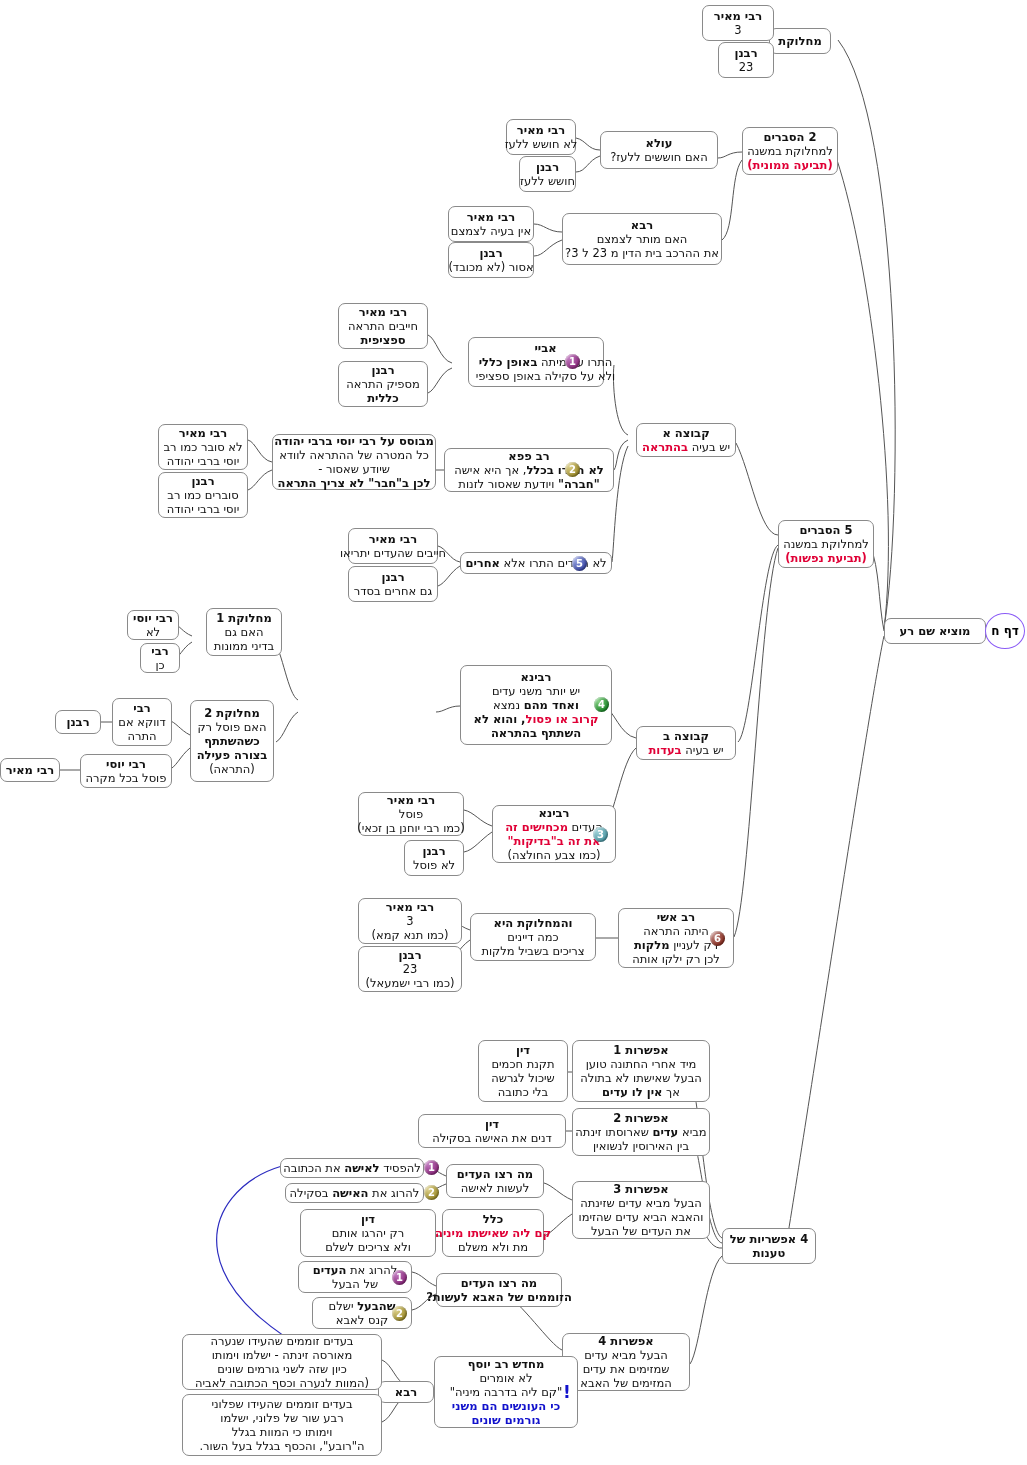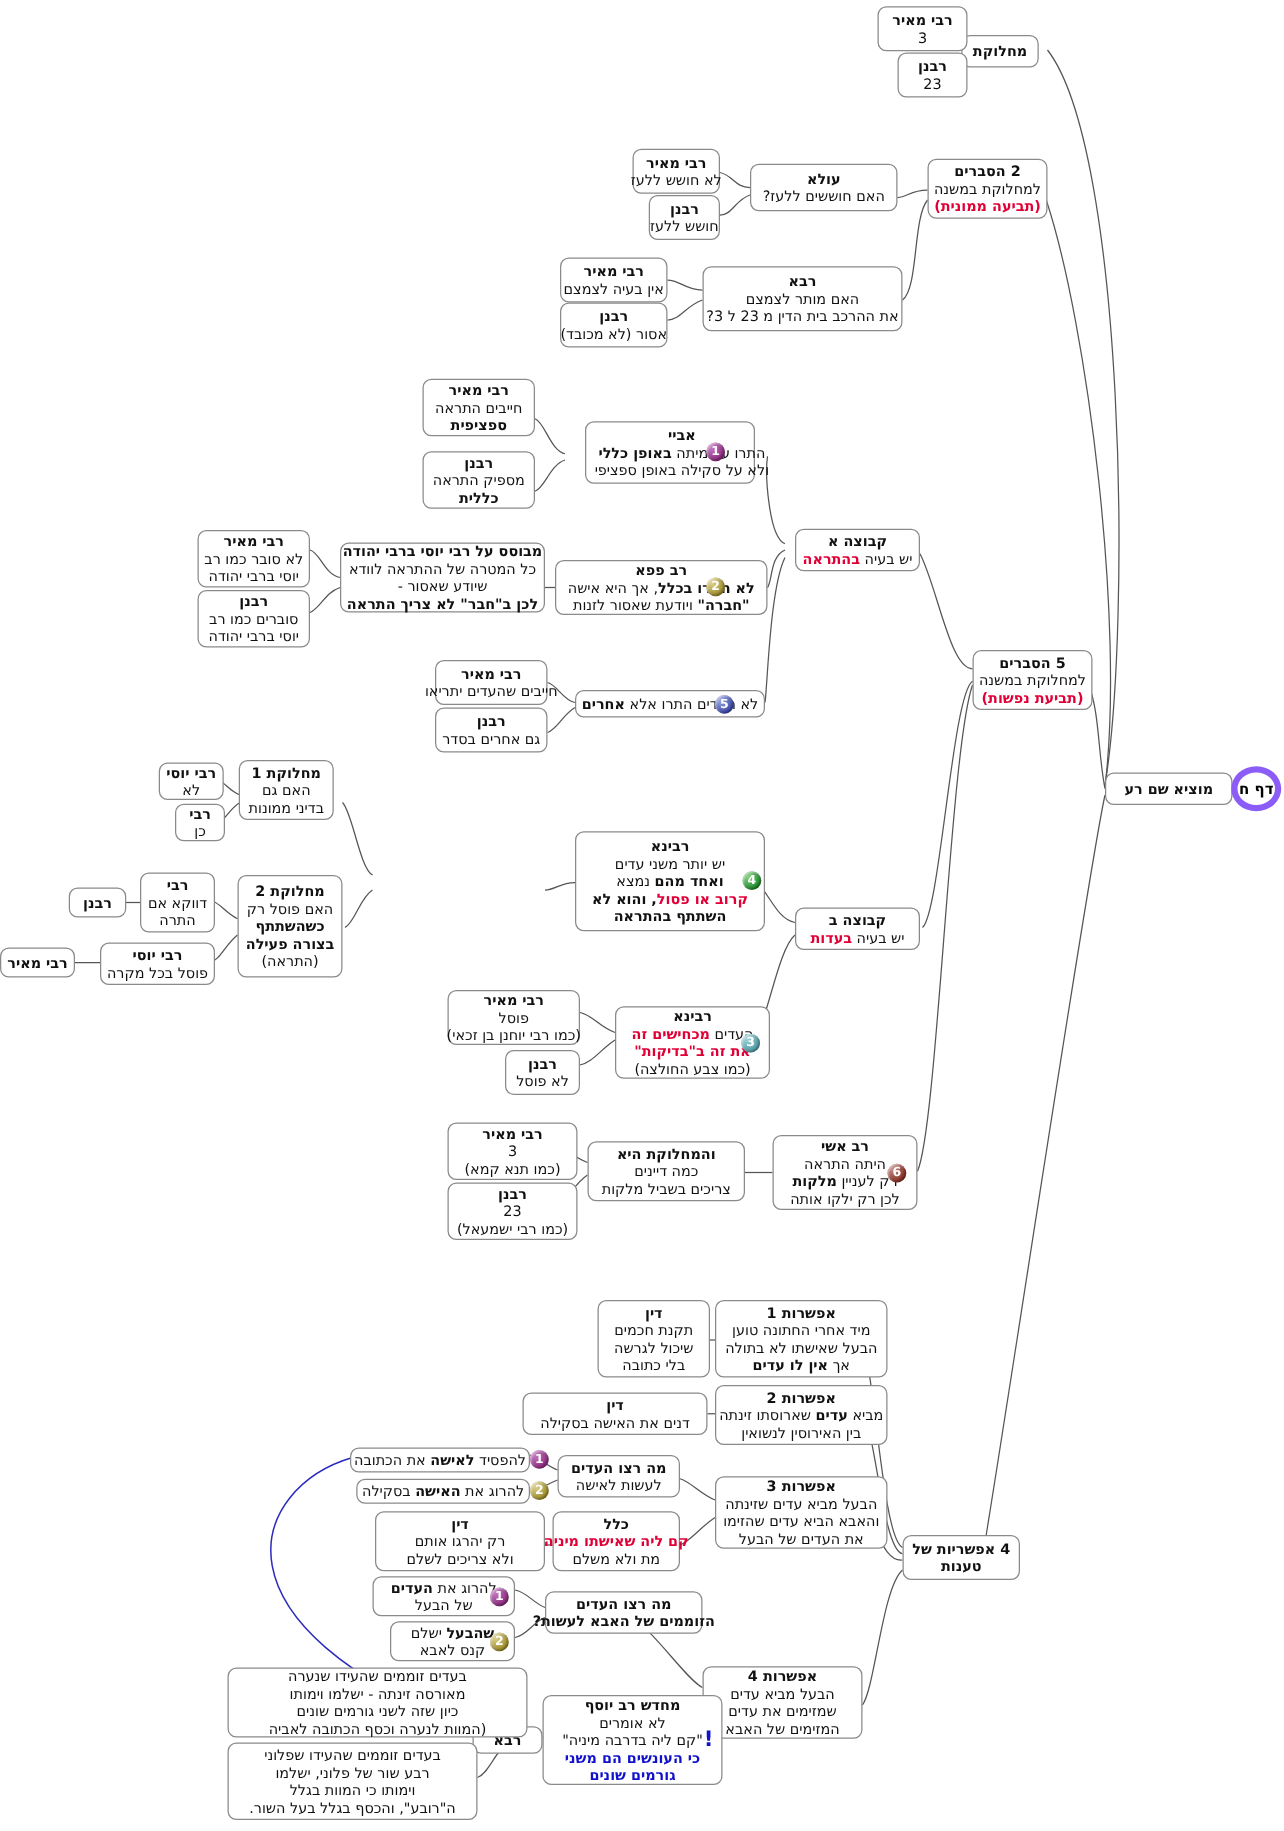--- a/index.html
+++ b/index.html
@@ -24,21 +24,21 @@
     z-index:2;
   }
   .node .ttl{font-weight:bold;}
   .node .ln{display:block;white-space:nowrap;}
   .red{color:#e00036;font-weight:bold;}
   .blue{color:#1111cc;font-weight:bold;}
   .bold{font-weight:bold;}
 
   .circlenode{
     position:absolute;box-sizing:border-box;
-    background:#fff;border:5px solid #8b5cf6;border-radius:50%;
+    background:#fff;border:1px solid #8b5cf6;border-radius:50%;
     display:flex;align-items:center;justify-content:center;
     font-size:12px;font-weight:bold;z-index:3;
   }
 
   
   .badge{
     position:absolute;width:15px;height:15px;border-radius:50%;
     color:#fff;font-size:10px;font-weight:bold;line-height:15px;
     text-align:center;z-index:5;
     box-shadow:inset -1px -1px 2px rgba(0,0,0,.35), inset 1px 1px 2px rgba(255,255,255,.6);
@@ -295,21 +295,21 @@
   <span class="ttl ln">רבי מאיר</span>
   <span class="ln">פוסל</span>
   <span class="ln">(כמו רבי יוחנן בן זכאי)</span>
 </div>
 <div class="node" style="left:404px;top:840px;width:60px;height:36px;">
   <span class="ttl ln">רבנן</span>
   <span class="ln">לא פוסל</span>
 </div>
 
 
-<div class="node" style="left:191px;top:608px;width:76px;height:48px;">
+<div class="node" style="left:206px;top:608px;width:76px;height:48px;">
   <span class="ttl ln">מחלוקת 1</span>
   <span class="ln">האם גם</span>
   <span class="ln">בדיני ממונות</span>
 </div>
 <div class="node" style="left:127px;top:610px;width:52px;height:30px;">
   <span class="ttl ln">רבי יוסי</span>
   <span class="ln">לא</span>
 </div>
 <div class="node" style="left:140px;top:643px;width:40px;height:30px;">
   <span class="ttl ln">רבי</span>
@@ -447,21 +447,21 @@
   <span class="ln">לא אומרים</span>
   <span class="ln">"קם ליה בדרבה מיניה"</span>
   <span class="ln blue">כי העונשים הם משני</span>
   <span class="ln blue">גורמים שונים</span>
 </div>
 <div class="bang" style="left:563px;top:1382px;">!</div>
 
 <div class="node" style="left:378px;top:1381px;width:56px;height:22px;">
   <span class="ttl ln">רבא</span>
 </div>
-<div class="node" style="left:182px;top:1334px;width:240px;height:56px;">
+<div class="node" style="left:182px;top:1334px;width:200px;height:56px;">
   <span class="ln">בעדים זוממים שהעידו שנערה</span>
   <span class="ln">מאורסה זינתה - ישלמו וימותו</span>
   <span class="ln">כיון שזה לשני גורמים שונים</span>
   <span class="ln">(המוות לנערה וכסף הכתובה לאביה</span>
 </div>
 <div class="node" style="left:182px;top:1394px;width:200px;height:62px;">
   <span class="ln">בעדים זוממים שהעידו שפלוני</span>
   <span class="ln">רבע שור של פלוני, ישלמו</span>
   <span class="ln">וימותו כי המוות בגלל</span>
   <span class="ln">ה"רובע", והכסף בגלל בעל השור.</span>

